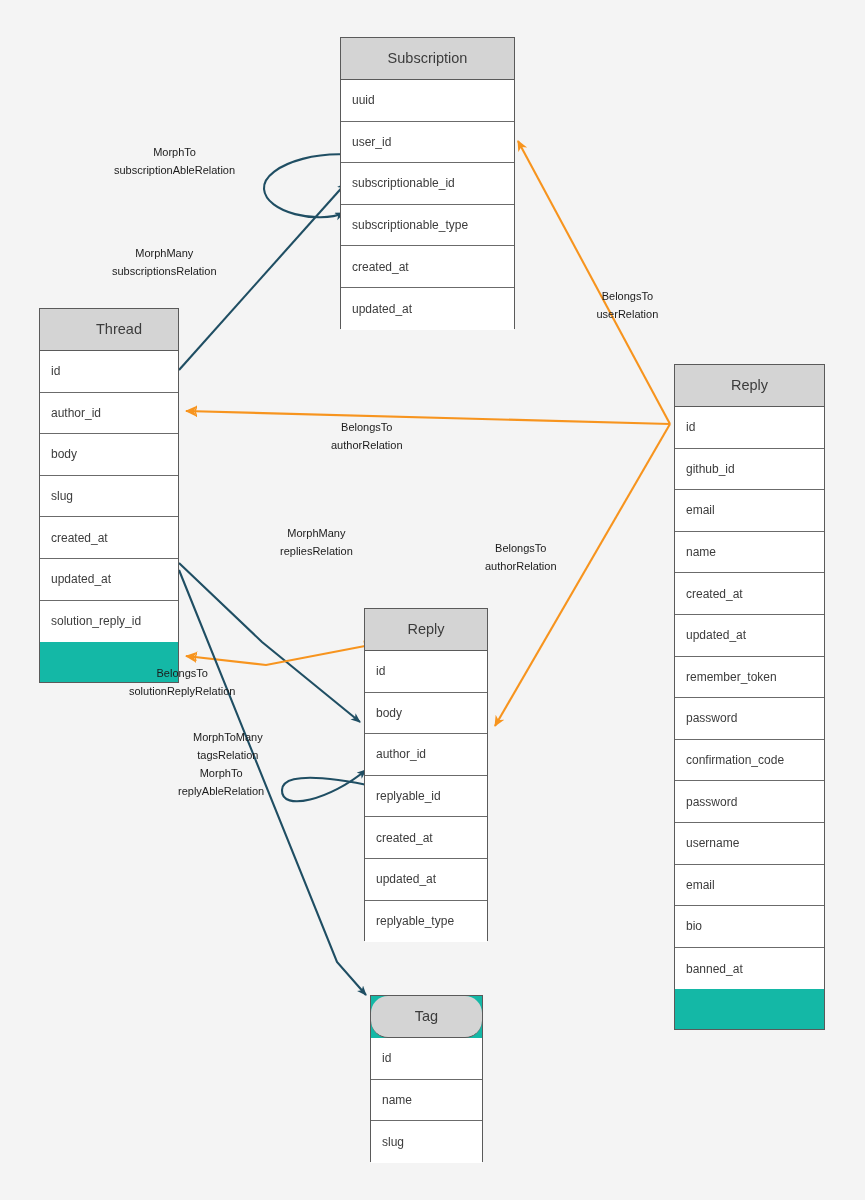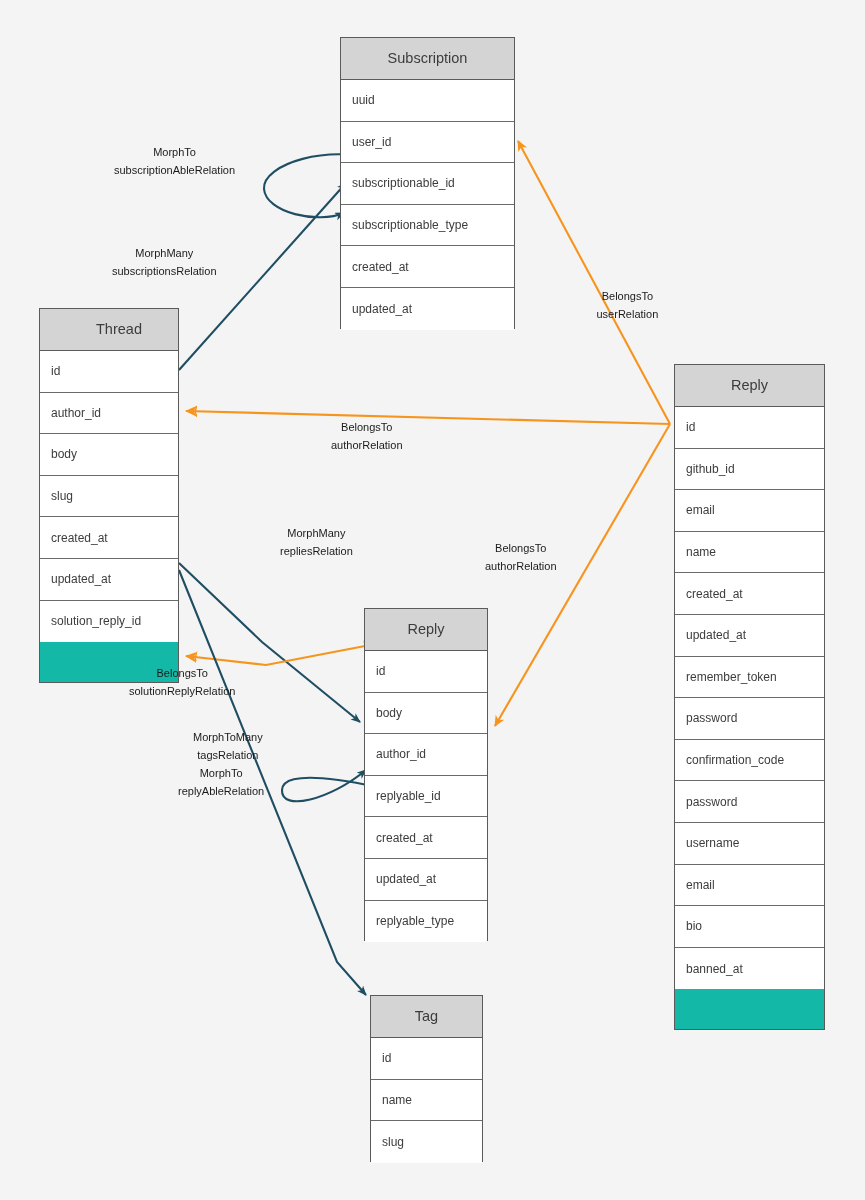--- a/index.html
+++ b/index.html
@@ -148,21 +148,21 @@
         <div class="entity-header" style="height: 42px;">Reply</div>
         <div class="entity-field" style="height: 41.6px;">id</div>
         <div class="entity-field" style="height: 41.6px;">body</div>
         <div class="entity-field" style="height: 41.6px;">author_id</div>
         <div class="entity-field" style="height: 41.6px;">replyable_id</div>
         <div class="entity-field" style="height: 41.6px;">created_at</div>
         <div class="entity-field" style="height: 41.6px;">updated_at</div>
         <div class="entity-field last" style="height: 41.6px;">replyable_type</div>
       </div>
       <div class="entity-box" style="left: 370px; top: 995px; width: 113px; height: 166.8px;">
-        <div class="entity-header" style="height: 42px;">Tag</div>
+        <div class="entity-header" style="height: 42px; border-radius: 17px;">Tag</div>
         <div class="entity-field" style="height: 41.6px;">id</div>
         <div class="entity-field" style="height: 41.6px;">name</div>
         <div class="entity-field last" style="height: 41.6px;">slug</div>
       </div>
     </div>
   <div id="labels-layer">
       <div class="rel-label" style="left: 114px; top: 143px;">
         <span>MorphTo</span>
         <span>subscriptionAbleRelation</span>
       </div>

